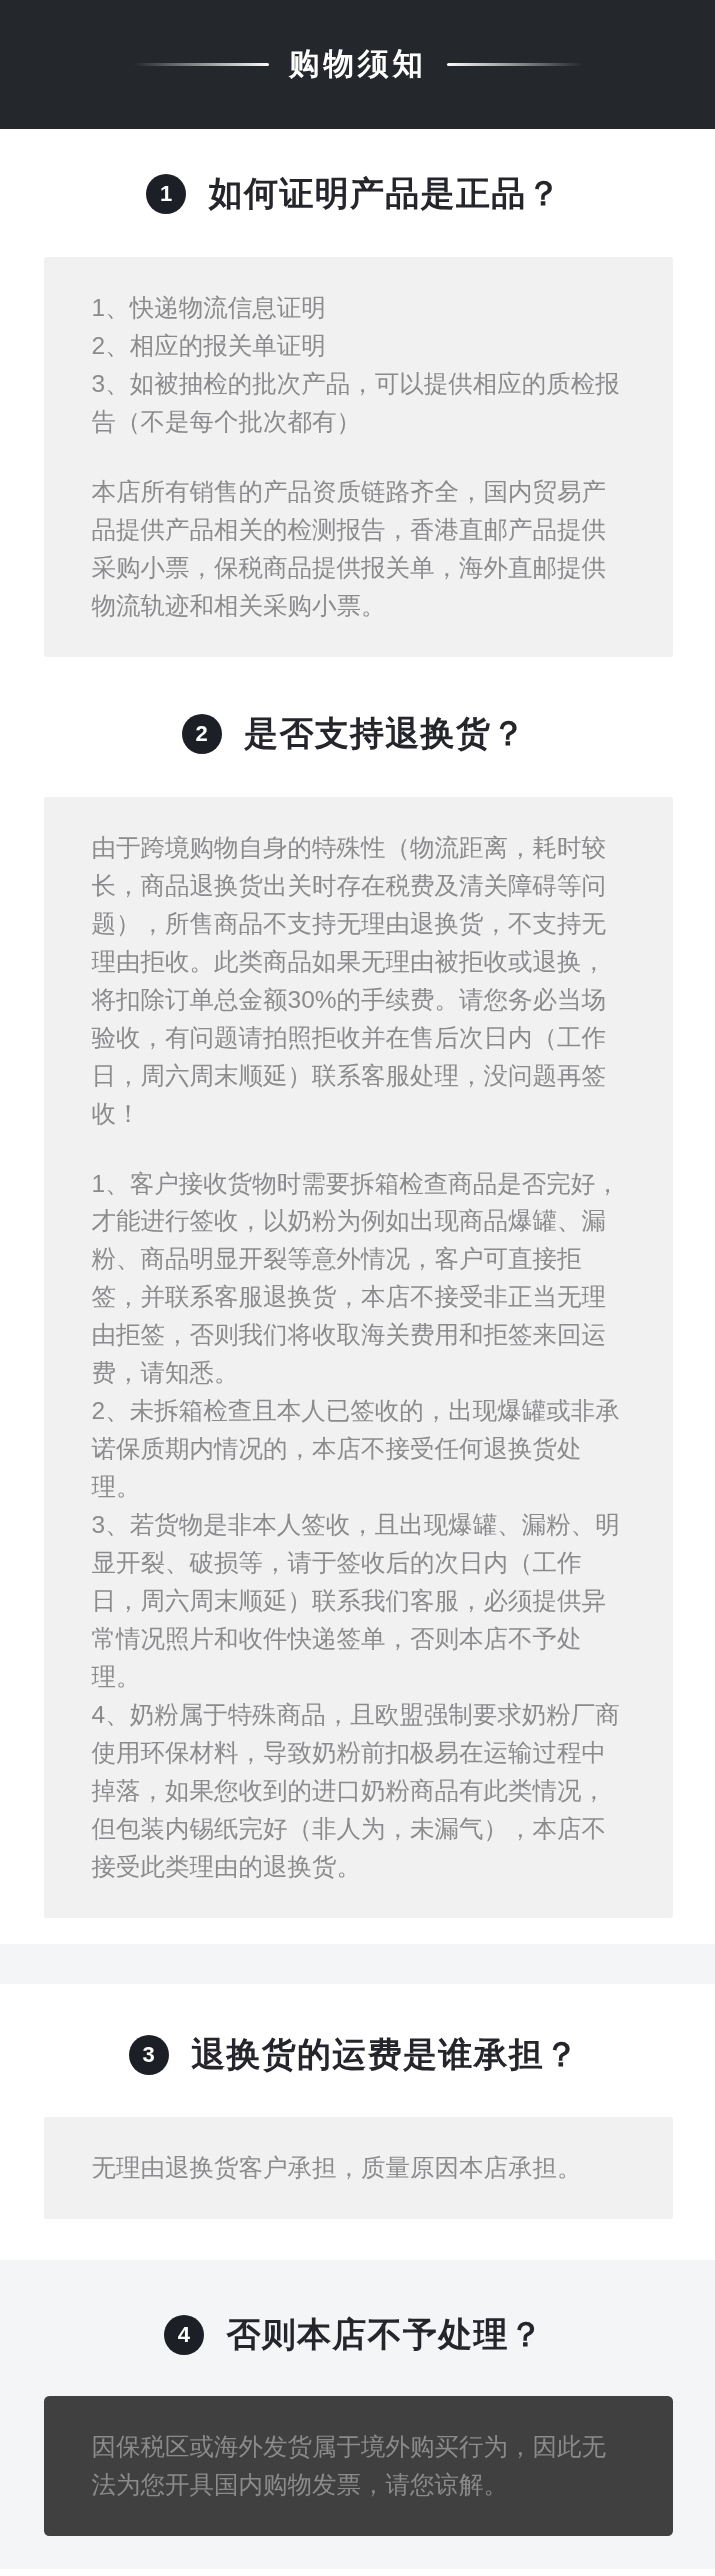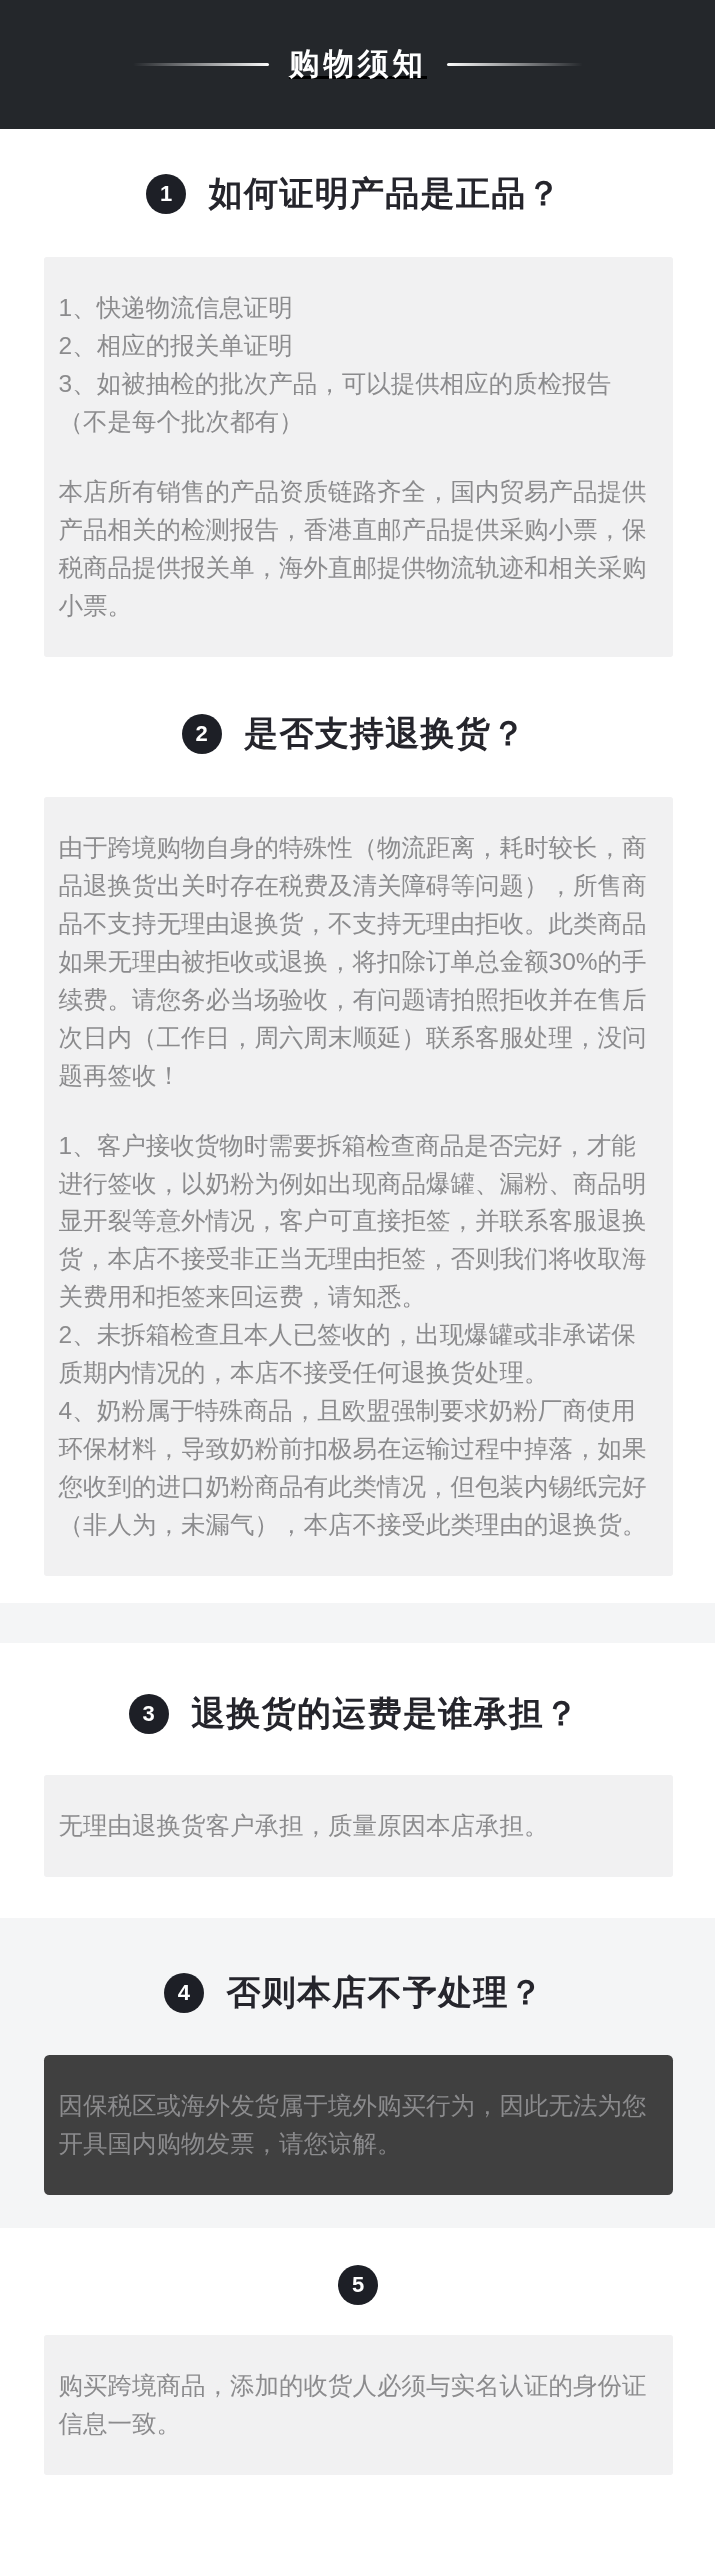--- a/index.html
+++ b/index.html
@@ -8,21 +8,21 @@
     min-height:2576px;
     background:#ffffff;
     font-family:"Liberation Sans","DejaVu Sans",sans-serif;
   }
   .page{width:716px;min-height:2576px;overflow:hidden;}
 
   
   .banner{
     height:129px;
     background:#24272b;
-    display:flex;align-items:center;justify-content:center;gap:20px;text-decoration:underline;
+    display:flex;align-items:center;justify-content:center;gap:20px;
   }
   .banner-title{
     color:#ffffff;font-size:30.5px;font-weight:bold;
     letter-spacing:4px;margin:0;
   }
   .hline{width:136px;height:3.3px;border-radius:2px;}
   .hline.left{background:linear-gradient(to left,#fbfbfb,rgba(255,255,255,0));}
   .hline.right{background:linear-gradient(to right,#fbfbfb,rgba(255,255,255,0));}
 
   
@@ -37,21 +37,21 @@
     flex:0 0 auto;
   }
   .q{
     font-size:34px;font-weight:bold;color:#25252c;
     margin:8px;letter-spacing:1.3px;white-space:nowrap;
   }
 
   
   .box{
     width:629px;margin:0 auto;box-sizing:border-box;
-    padding:32px 15px;
+    padding:32px 48px;
     font-size:24.5px;line-height:1.55;color:#8b8b8d;
     border-radius:2.7px;text-align:left;
   }
   .box.gray{background:#f1f1f2;}
   .box.white{background:#404040;border-radius:5.3px;}
   .box p{margin:0;}
   .box p.spaced{margin-top:32px;}
 
   
   .s1 .sec-title{margin:34px 0 32px;}
@@ -94,20 +94,21 @@
 
   <section class="qa s2">
     <div class="sec-title">
       <span class="badge">2</span>
       <h2 class="q">是否支持退换货？</h2>
     </div>
     <div class="box gray">
       <p>由于跨境购物自身的特殊性（物流距离，耗时较长，商品退换货出关时存在税费及清关障碍等问题），所售商品不支持无理由退换货，不支持无理由拒收。此类商品如果无理由被拒收或退换，将扣除订单总金额30%的手续费。请您务必当场验收，有问题请拍照拒收并在售后次日内（工作日，周六周末顺延）联系客服处理，没问题再签收！</p>
       <p class="spaced">1、客户接收货物时需要拆箱检查商品是否完好，才能进行签收，以奶粉为例如出现商品爆罐、漏粉、商品明显开裂等意外情况，客户可直接拒签，并联系客服退换货，本店不接受非正当无理由拒签，否则我们将收取海关费用和拒签来回运费，请知悉。</p>
       <p>2、未拆箱检查且本人已签收的，出现爆罐或非承诺保质期内情况的，本店不接受任何退换货处理。</p>
+      <p>3、若货物是非本人签收，且出现爆罐、漏粉、明显开裂、破损等，请于签收后的次日内（工作日，周六周末顺延）联系我们客服，必须提供异常情况照片和收件快递签单，否则本店不予处理。</p>
       <p>4、奶粉属于特殊商品，且欧盟强制要求奶粉厂商使用环保材料，导致奶粉前扣极易在运输过程中掉落，如果您收到的进口奶粉商品有此类情况，但包装内锡纸完好（非人为，未漏气），本店不接受此类理由的退换货。</p>
     </div>
   </section>
 
   <div class="strip"></div>
 
   <section class="qa s3">
     <div class="sec-title">
       <span class="badge">3</span>
       <h2 class="q">退换货的运费是谁承担？</h2>

